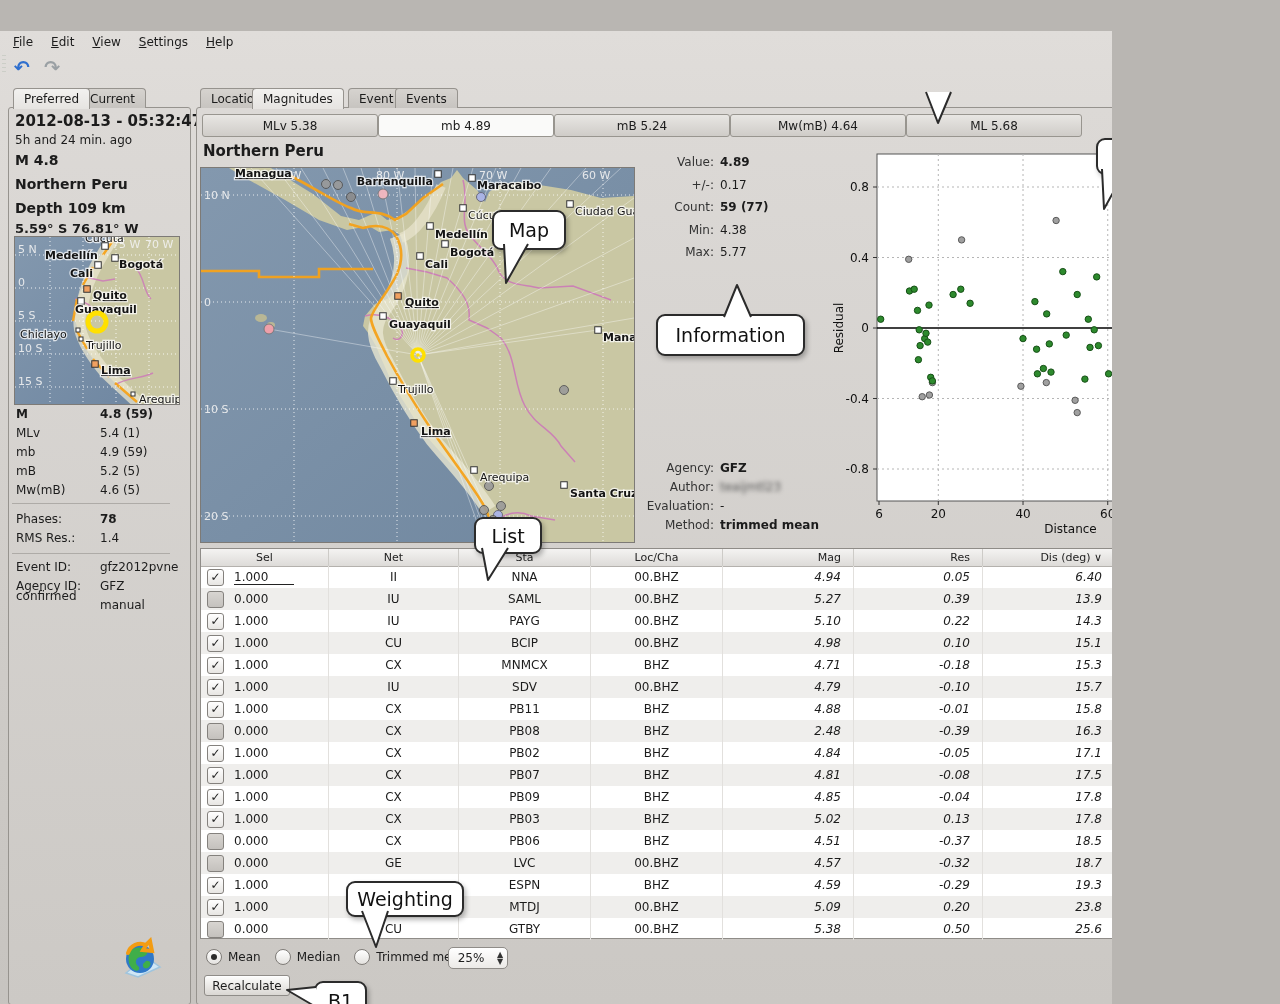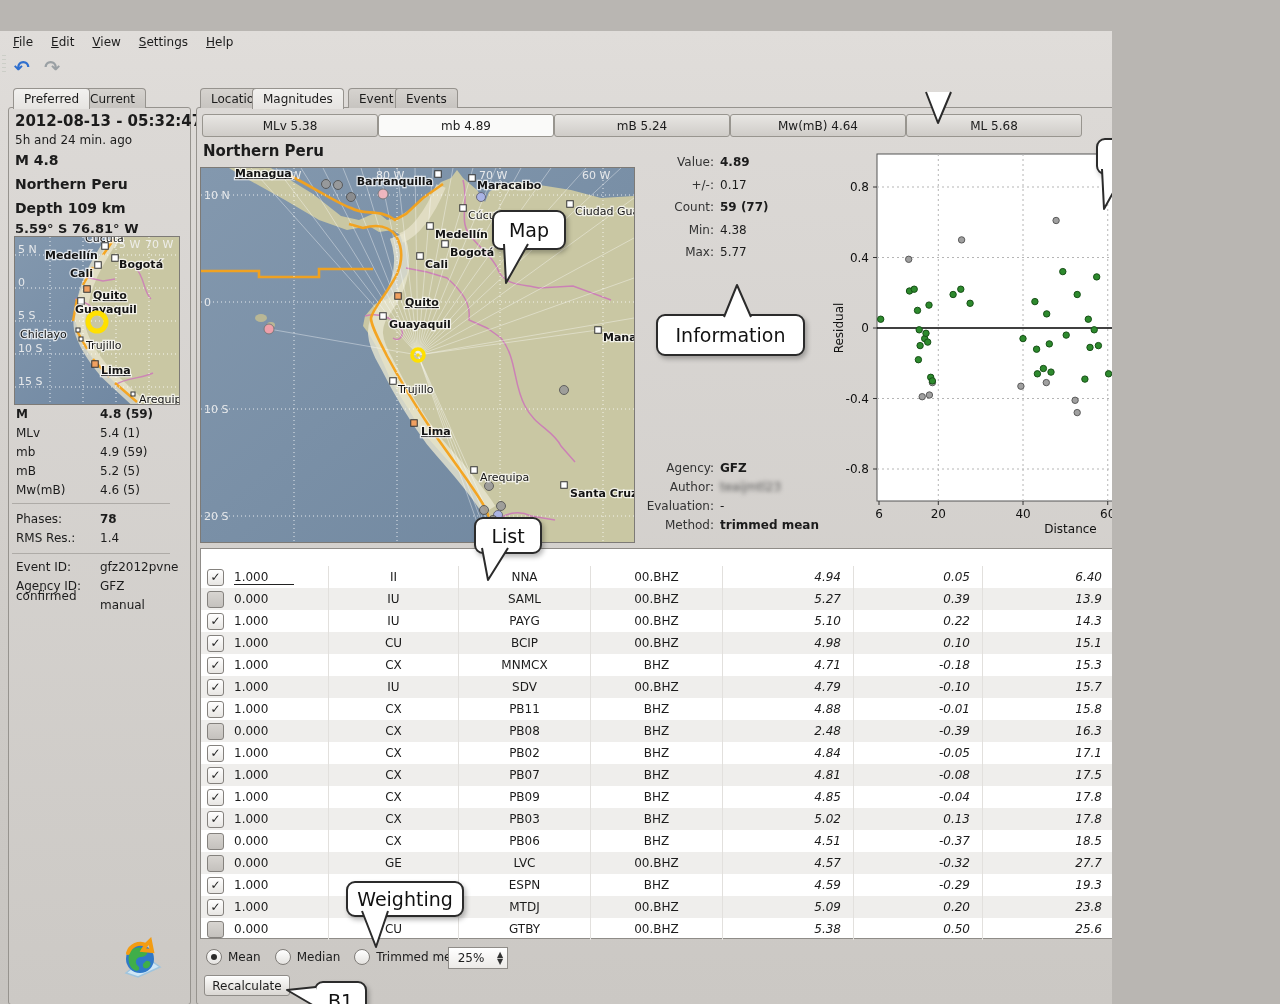--- a/index.html
+++ b/index.html
@@ -62,21 +62,21 @@
   .sbtn{position:absolute;left:0px;width:15px;height:13px;display:flex;align-items:center;justify-content:center;
         font-size:9px;color:#3a3a3a;background:linear-gradient(#e3e1de,#c9c6c2);border:1px solid #9d9a96;box-sizing:border-box;border-radius:2px;}
   #vthumb{position:absolute;left:1px;top:15px;width:13px;height:86px;border:1px solid #8f8c88;border-radius:6px;
           background:linear-gradient(90deg,#dddbd8,#bdbab6);}
   
   .radio{width:14px;height:14px;border:1px solid #7f7c78;border-radius:50%;background:linear-gradient(#fff,#e4e2df);display:inline-block;vertical-align:-3px;}
   .radio.sel::after{content:"";display:block;width:6px;height:6px;margin:4px;border-radius:50%;background:#2b2b2b;}
   .ctl{position:absolute;display:flex;align-items:center;gap:6px;}
   .btn{position:absolute;border:1px solid #8f8c88;border-radius:3px;background:linear-gradient(#fdfdfc,#dad7d3);
        display:flex;align-items:center;justify-content:center;font-size:12px;box-shadow:0 1px 1px rgba(255,255,255,.7) inset;}
-  #spinbox{position:absolute;left:448px;top:916px;width:58px;height:20px;border:1px solid #8f8c88;border-radius:0;
+  #spinbox{position:absolute;left:448px;top:916px;width:58px;height:20px;border:1px solid #8f8c88;border-radius:5px;
            background:linear-gradient(#ffffff,#eceae7);display:flex;align-items:center;}
   #spinbox .num{flex:1;text-align:center;}
   #spinbox .arr{width:14px;font-size:8px;line-height:7px;color:#333;text-align:center;}
   
   #statusbar{position:absolute;left:0;top:974px;width:100%;height:30px;}
   #status-text{position:absolute;left:6px;top:11px;font-size:12.5px;color:#222;}
   
   .callout{position:absolute;background:#fff;border:2px solid #2b2b2b;border-radius:9px;
            display:flex;align-items:center;justify-content:center;font-size:19px;color:#111;
            box-shadow:2px 3px 5px rgba(0,0,0,.28);z-index:20;}
@@ -469,20 +469,30 @@
       <circle cx="413.7" cy="227.5" r="3.2" fill="#2d8a2d" stroke="#175017" stroke-width="1"></circle>
       <circle cx="415.4" cy="231.1" r="3.2" fill="#2d8a2d" stroke="#175017" stroke-width="1"></circle>
       <circle cx="416.6" cy="225.8" r="3.2" fill="#2d8a2d" stroke="#175017" stroke-width="1"></circle>
       <circle cx="420.0" cy="144.7" r="3.2" fill="#2d8a2d" stroke="#175017" stroke-width="1"></circle>
       <circle cx="421.3" cy="208.2" r="3.2" fill="#2d8a2d" stroke="#175017" stroke-width="1"></circle>
       <text x="10" y="187" font-size="12" fill="#111" transform="rotate(-90 10 187)" text-anchor="middle">Residual</text>
       <text x="237.5" y="392" font-size="12" fill="#111" text-anchor="middle">Distance</text>
     </svg>
 
   <div id="table">
+      <div class="thead">
+        <div class="th" style="width: 128px;">Sel</div>
+        <div class="th" style="width: 130px;">Net</div>
+        <div class="th" style="width: 132px;">Sta</div>
+        <div class="th" style="width: 132px;">Loc/Cha</div>
+        <div class="th right" style="width: 131px;">Mag</div>
+        <div class="th right" style="width: 129px;">Res</div>
+        <div class="th right" style="width: 132px;">Dis (deg) ∨</div>
+        <div class="th" style="width: 131px;"></div>
+      </div>
       <div class="trow" style="top: 17px;">
         <div class="td" style="width: 128px;">
           <div class="cb checked">✓</div>
           <div class="wt editing">1.000</div>
         </div>
         <div class="td center" style="width: 130px;">II</div>
         <div class="td center" style="width: 132px;">NNA</div>
         <div class="td center" style="width: 132px;">00.BHZ</div>
         <div class="td right" style="width: 131px;">4.94</div>
         <div class="td right" style="width: 129px;">0.05</div>
@@ -648,21 +658,21 @@
       <div class="trow alt" style="top: 303px;">
         <div class="td" style="width: 128px;">
           <div class="cb"></div>
           <div class="wt">0.000</div>
         </div>
         <div class="td center" style="width: 130px;">GE</div>
         <div class="td center" style="width: 132px;">LVC</div>
         <div class="td center" style="width: 132px;">00.BHZ</div>
         <div class="td right" style="width: 131px;">4.57</div>
         <div class="td right" style="width: 129px;">-0.32</div>
-        <div class="td right" style="width: 132px;">27.7</div>
+        <div class="td right" style="width: 132px;">18.7</div>
         <div class="td center" style="width: 131px;"></div>
       </div>
       <div class="trow" style="top: 325px;">
         <div class="td" style="width: 128px;">
           <div class="cb checked">✓</div>
           <div class="wt">1.000</div>
         </div>
         <div class="td center" style="width: 130px;"></div>
         <div class="td center" style="width: 132px;">ESPN</div>
         <div class="td center" style="width: 132px;">BHZ</div>

